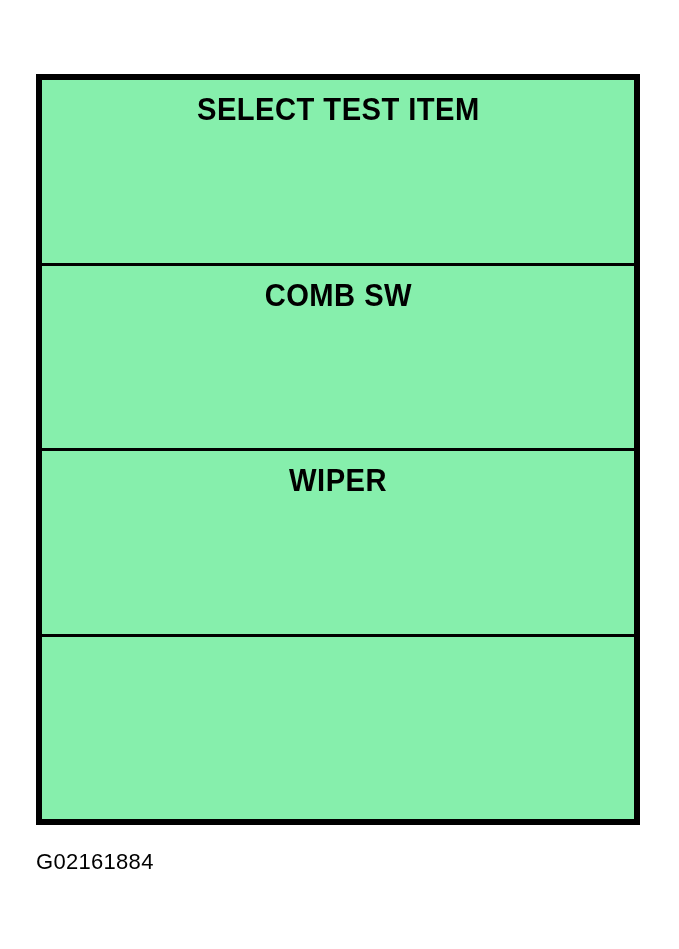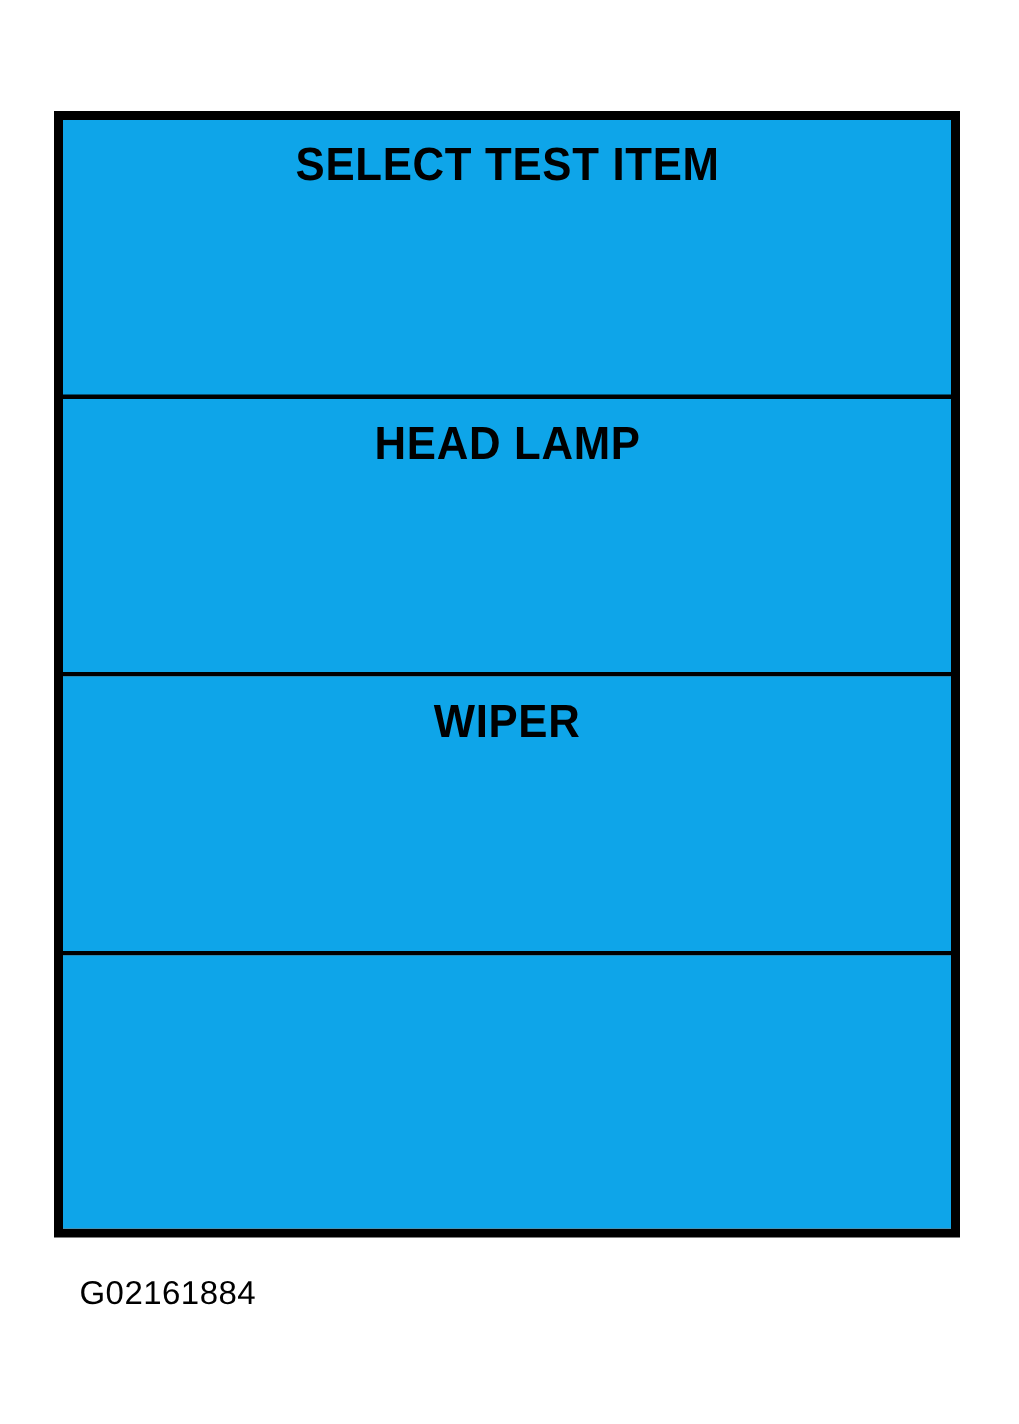--- a/index.html
+++ b/index.html
@@ -28,21 +28,21 @@
     flex-direction: column;
   }
 
   .menu-row {
     flex: 1 1 0;
     box-sizing: border-box;
     border-bottom: 3px solid #000000;
     display: flex;
     align-items: flex-start;
     justify-content: center;
-    background: #0ea5e9;
+    background: #86efac;
     overflow: hidden;
   }
   .menu-row:last-child {
     border-bottom: none;
   }
 
   .menu-label {
     display: block;
     margin-top: 14px;
     font-size: 31px;
@@ -60,37 +60,36 @@
 
   #caption {
     position: absolute;
     left: 36px;
     top: 849px;
     font-size: 22px;
     font-weight: normal;
     color: #000000;
     letter-spacing: 0.3px;
     white-space: nowrap;
-    margin-left: 17px;
   }
 </style>
 </head>
 <body>
 
 <div id="figure">
 
   <div class="menu-row">
     <span class="menu-label">SELECT TEST ITEM</span>
   </div>
 
 
+
   <div class="menu-row">
-    <span class="menu-label">HEAD LAMP</span>
+    <span class="menu-label">COMB SW</span>
   </div>
-
 
   <div class="menu-row">
     <span class="menu-label">WIPER</span>
   </div>
 
 
 
   <div class="menu-row is-empty">
     <span class="menu-label"></span>
   </div>

